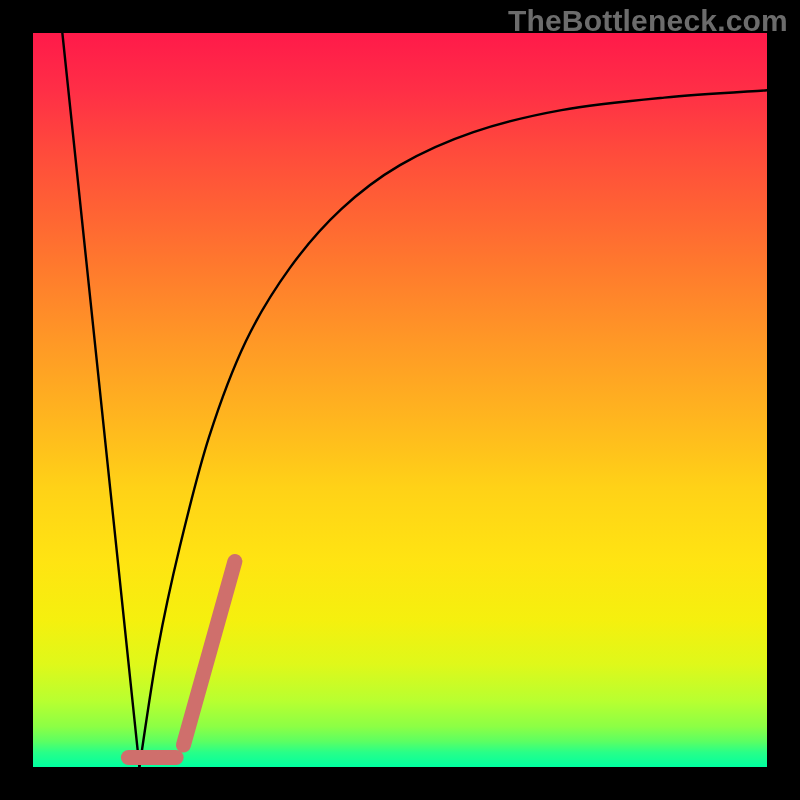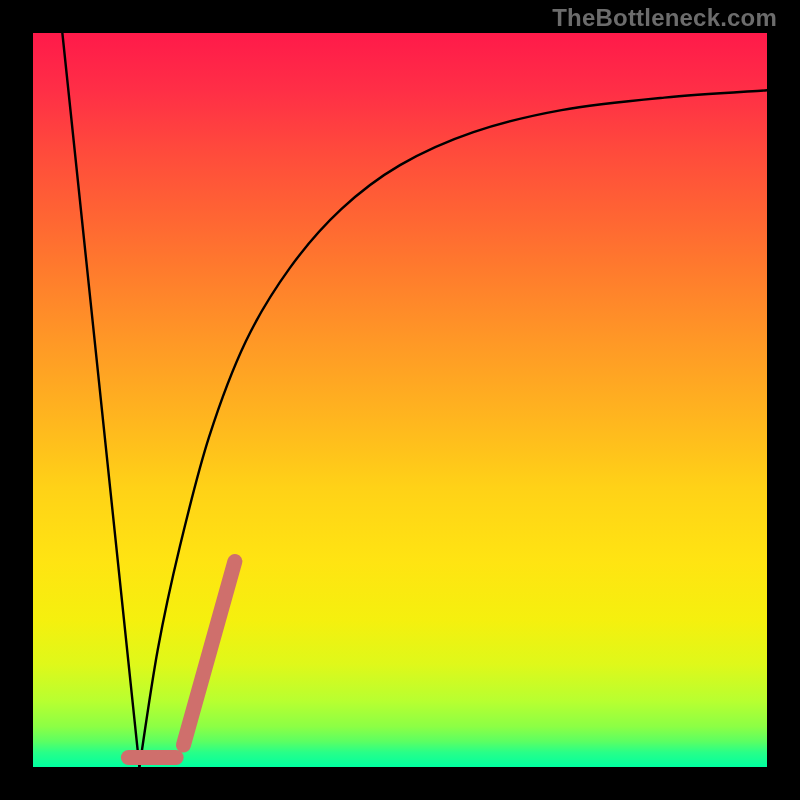--- a/index.html
+++ b/index.html
@@ -16,23 +16,23 @@
     height: 800px;
   }
   svg {
     position: absolute;
     top: 0;
     left: 0;
   }
   .watermark {
     position: absolute;
     top: 4px;
-    right: 23px;
+    right: 12px;
     font-family: Arial, Helvetica, sans-serif;
-    font-size: 24px;
+    font-size: 30px;
     font-weight: 600;
     color: #6c6c6c;
     letter-spacing: 0.2px;
     text-align: right;
   }
 </style>
 </head>
 <body>
 
 <div class="stage">

